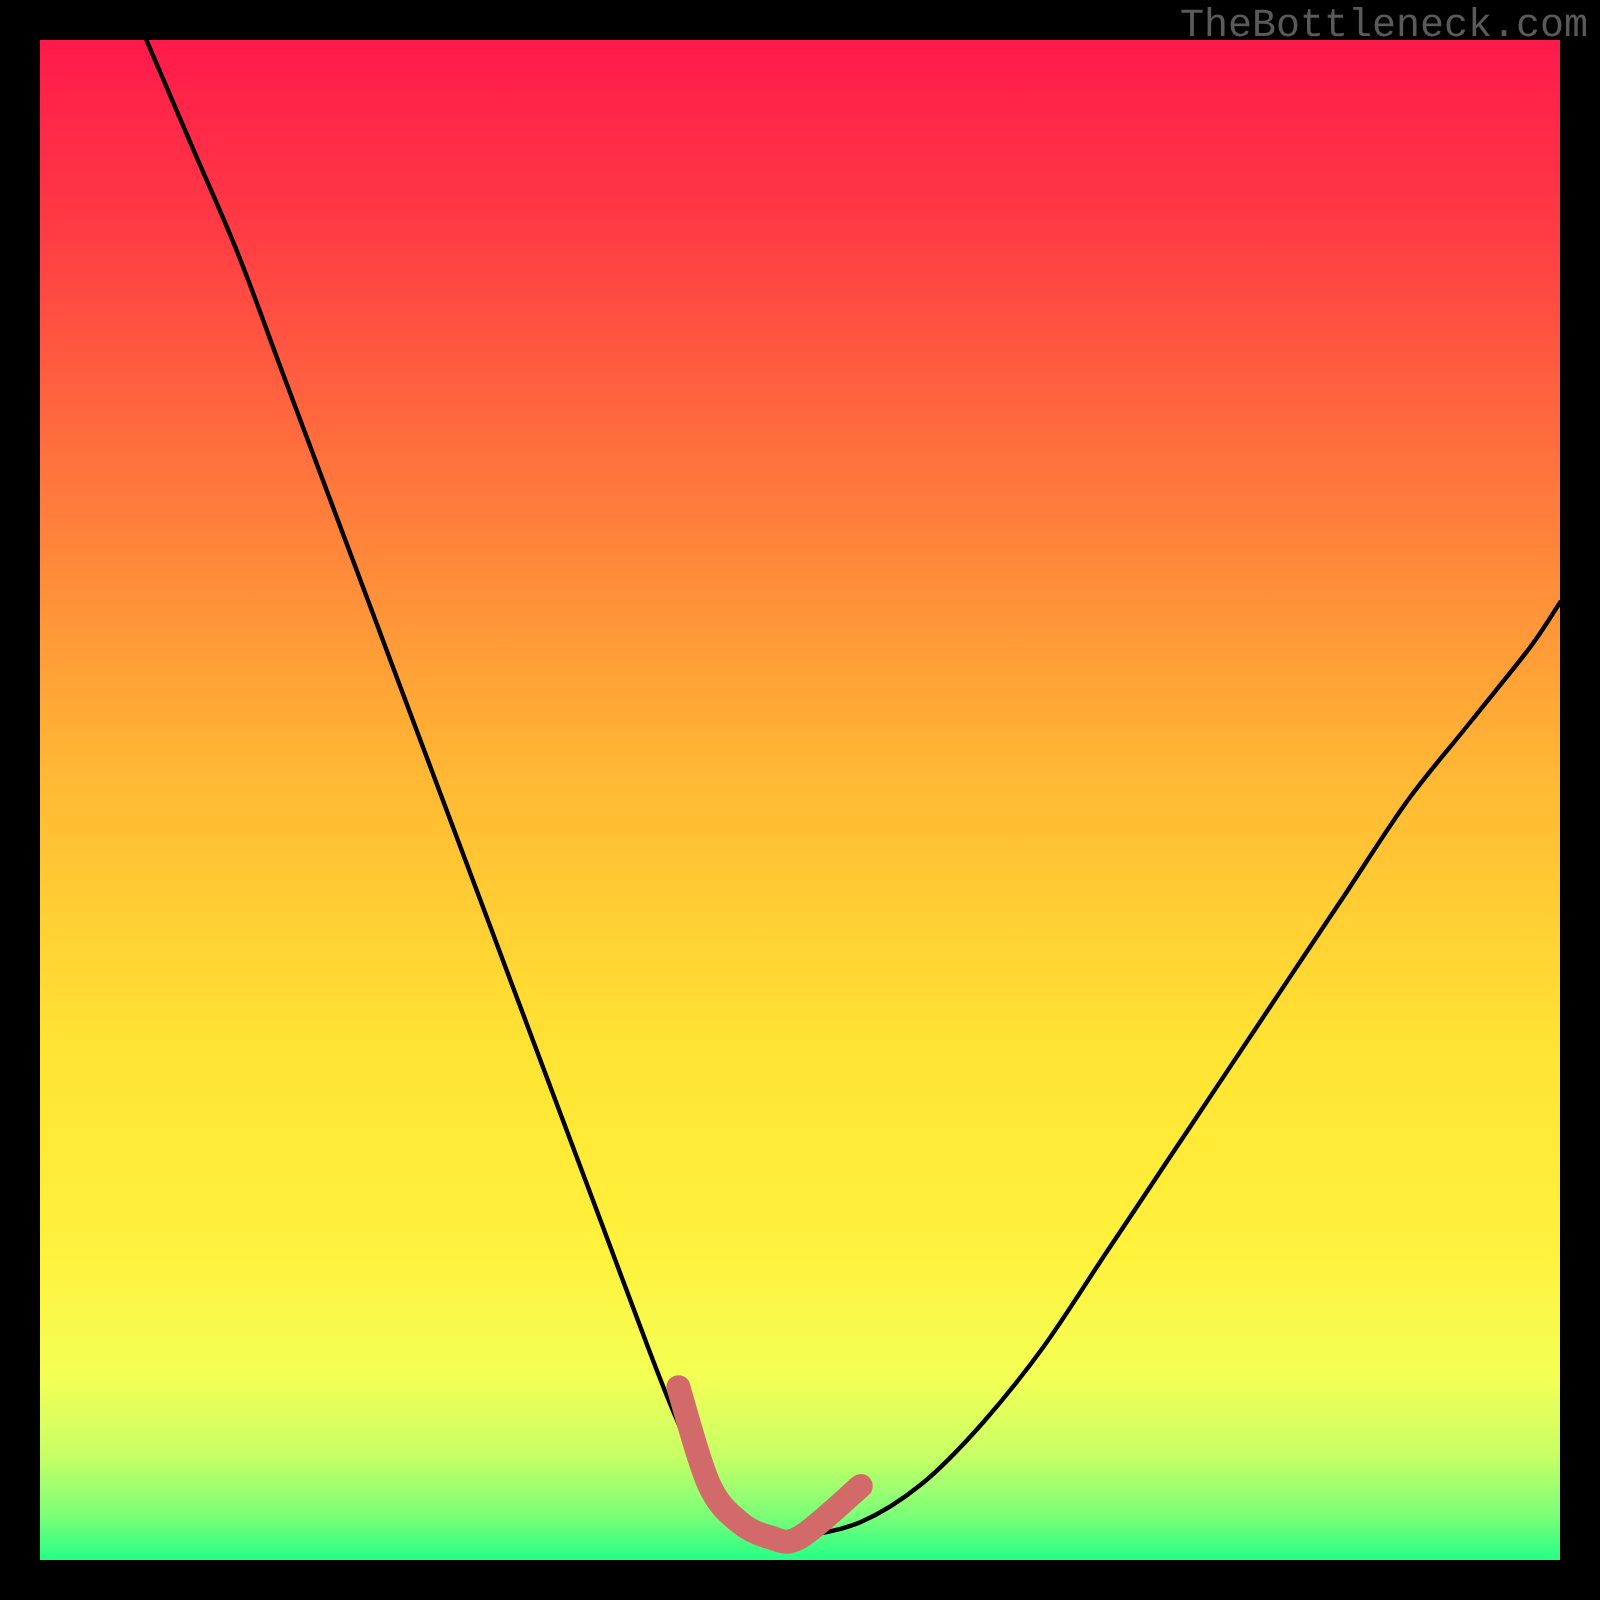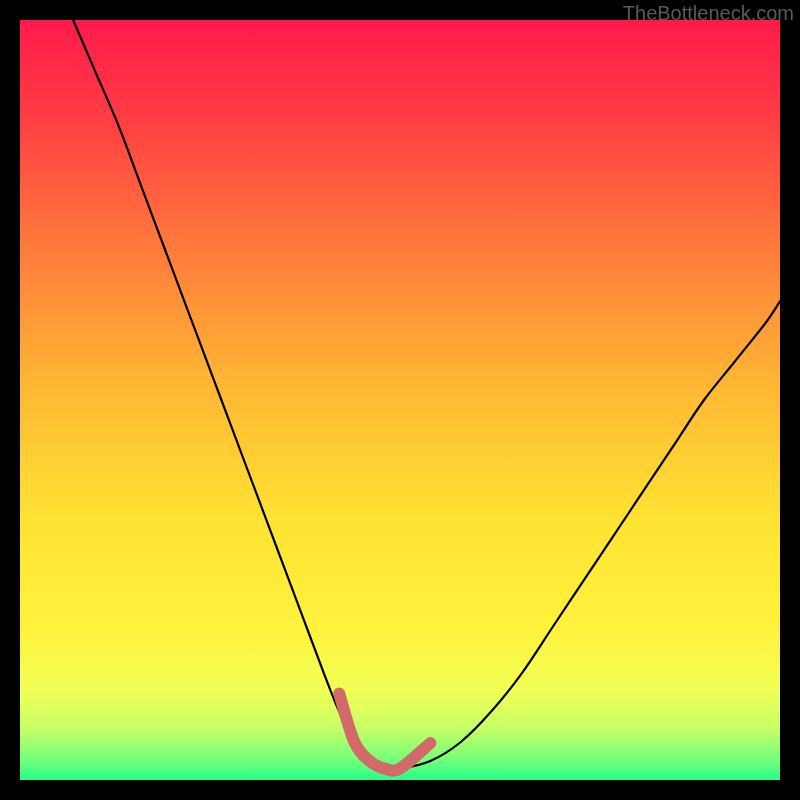--- a/index.html
+++ b/index.html
@@ -22,21 +22,21 @@
     position: absolute;
     left: 20px;
     top: 20px;
     width: 760px;
     height: 760px;
   }
   .watermark {
     position: absolute;
     right: 6px;
     top: 2px;
-    font-family: Liberation Sans, sans-serif;
+    font-family: Liberation Mono, monospace;
     font-size: 20px;
     color: #5a5a5a;
     letter-spacing: 0;
     font-weight: 400;
   }
 </style>
 </head>
 <body>
 
 <div class="frame">

